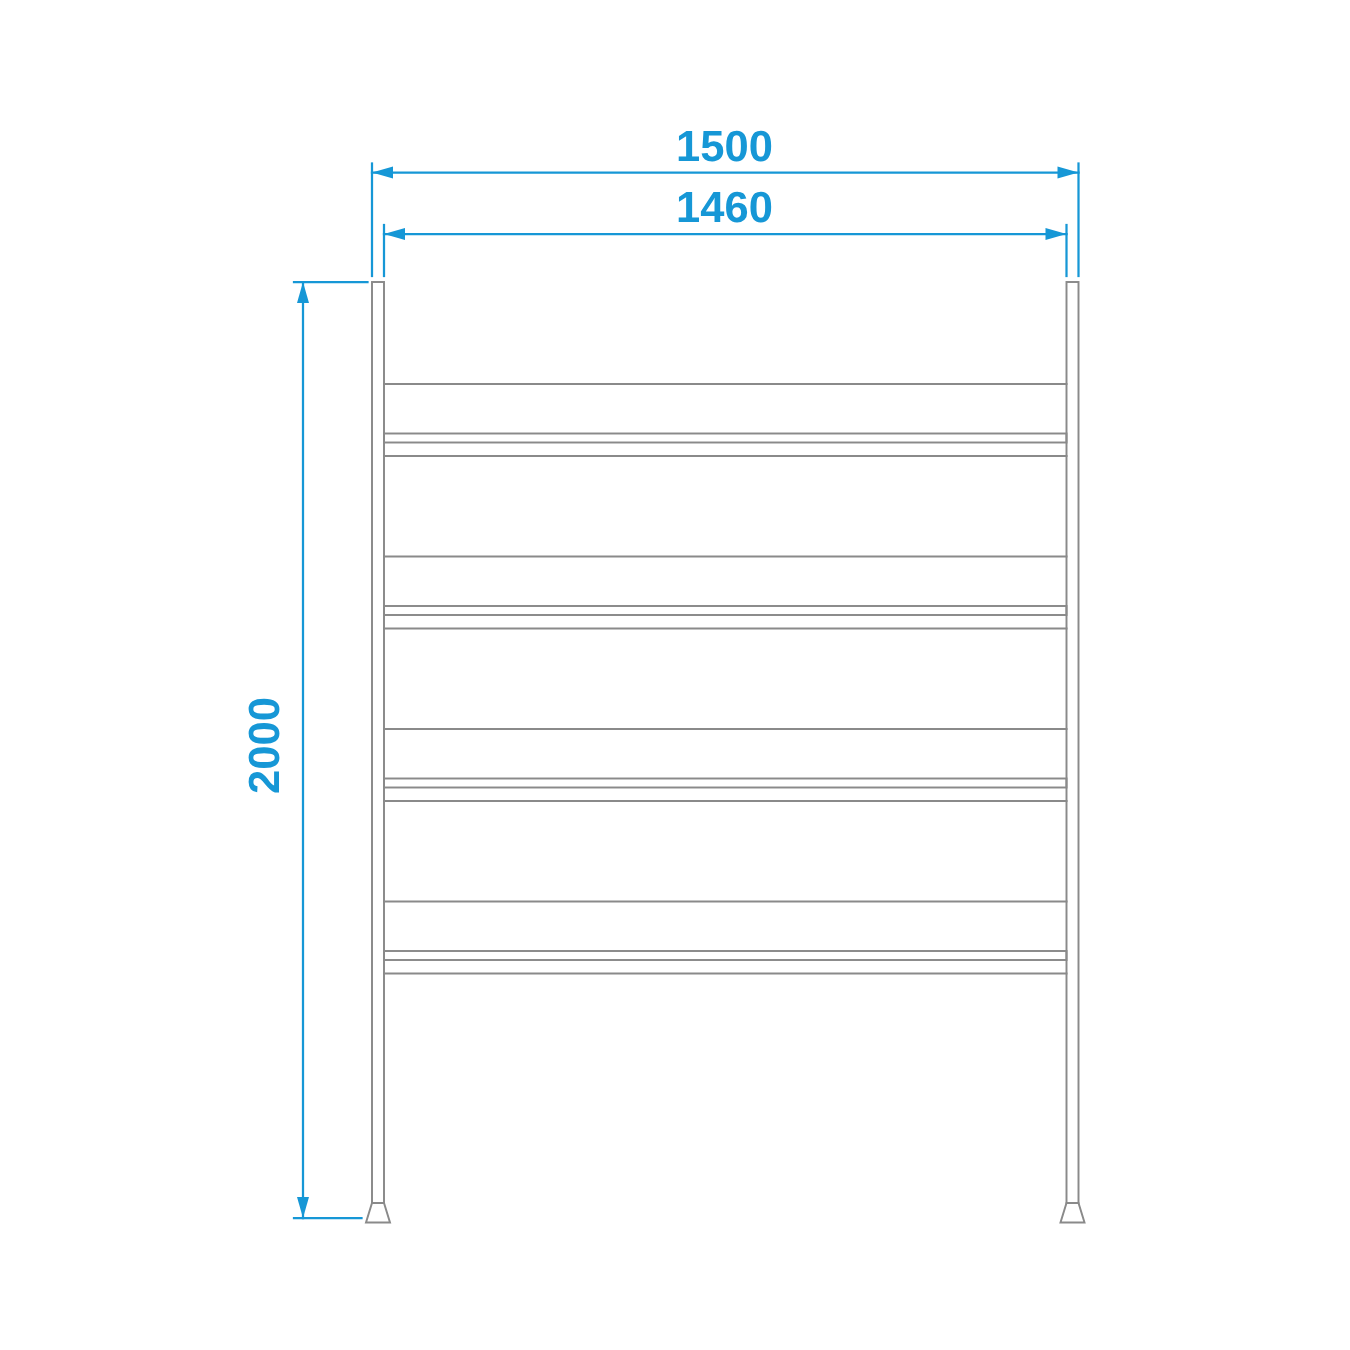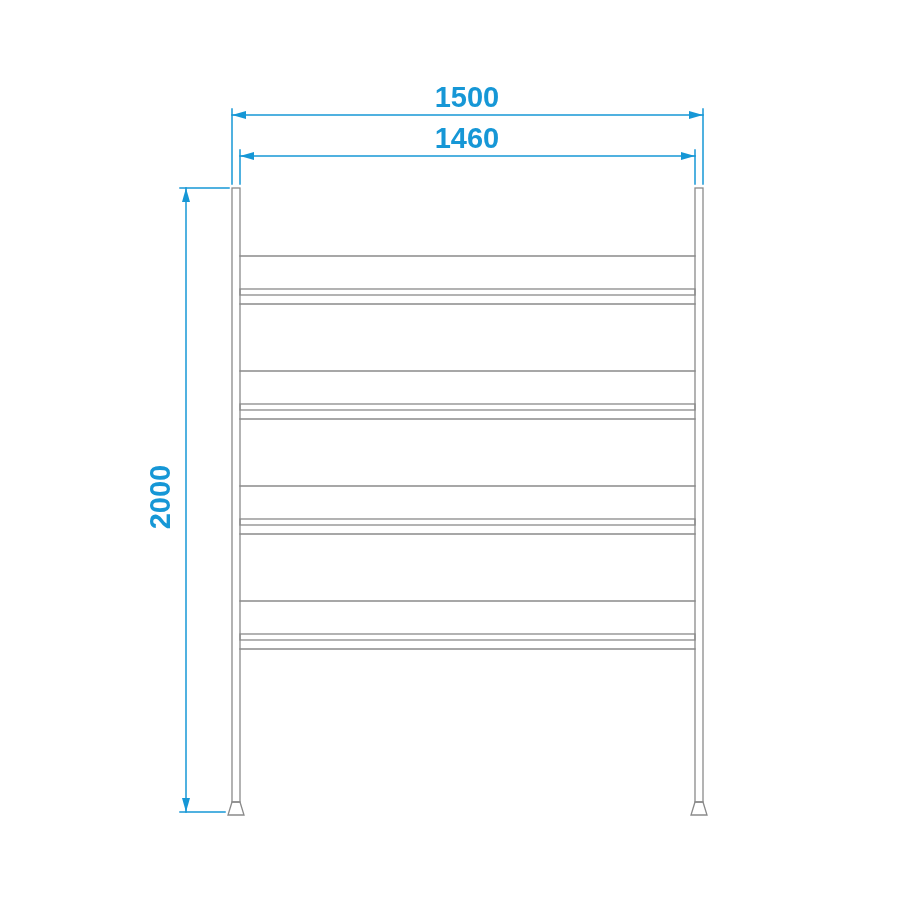--- a/index.html
+++ b/index.html
@@ -7,20 +7,21 @@
     padding: 0;
     background: #ffffff;
     font-family: "Liberation Sans", "DejaVu Sans", sans-serif;
   }
   .page {
     width: 808px;
     height: 900px;
     position: relative;
     background: #ffffff;
     overflow: hidden;
+    padding-left: 16px;
   }
   svg { display: block; }
   text.dim-label {
     font-family: "Liberation Sans", "DejaVu Sans", sans-serif;
     font-weight: bold;
     font-size: 29px;
   }
 </style>
 </head>
 <body>

